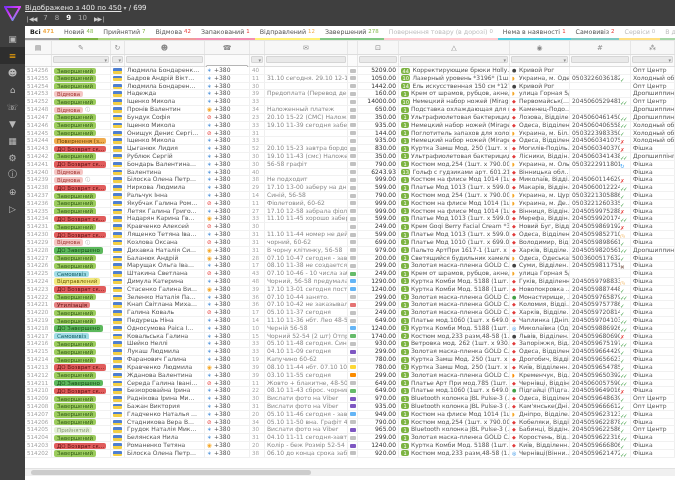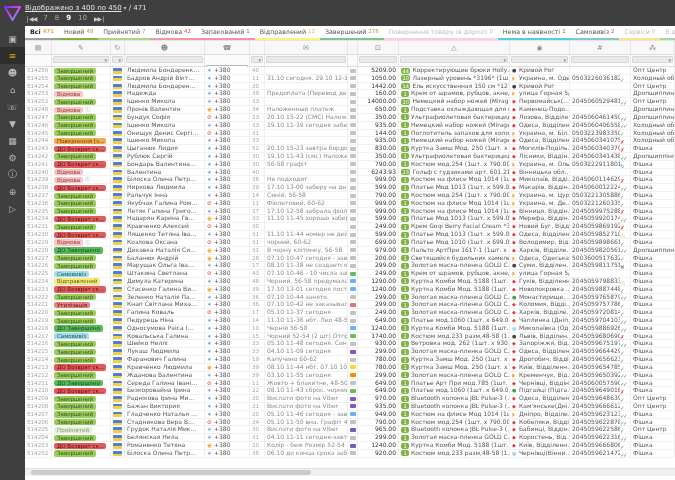--- a/index.html
+++ b/index.html
@@ -75,21 +75,21 @@
             <stop offset="0" stop-color="#7b2ff7"></stop>
               <stop offset="0.5" stop-color="#e040fb"></stop>
               <stop offset="1" stop-color="#26c6da"></stop>
           </linearGradient>
         </defs>
         <polygon points="1,1 16,1 8.5,14" fill="none" stroke="url(#lg1)" stroke-width="2"></polygon>
       </svg>
     </div>
     <div class="tb-texts">
       <div class="tb-line1">
-        <span class="u">Відображено з 400 по 450</span><span class="caret">▾</span><span>/ 471</span>
+        <span class="u">Відображено з 400 по 450</span><span class="caret">▾</span><span>/ 699</span>
       </div>
       <div class="tb-line2">
         <span class="pg-arrow">❘◀◀</span>
         <span id="pg-nums" style="display:flex;gap:7px;">
             <span class="pg-num">7</span>
             <span class="pg-num">8</span>
             <span class="pg-num cur">9</span>
             <span class="pg-num">10</span>
           </span>
         <span class="pg-arrow">▶▶❘</span>

